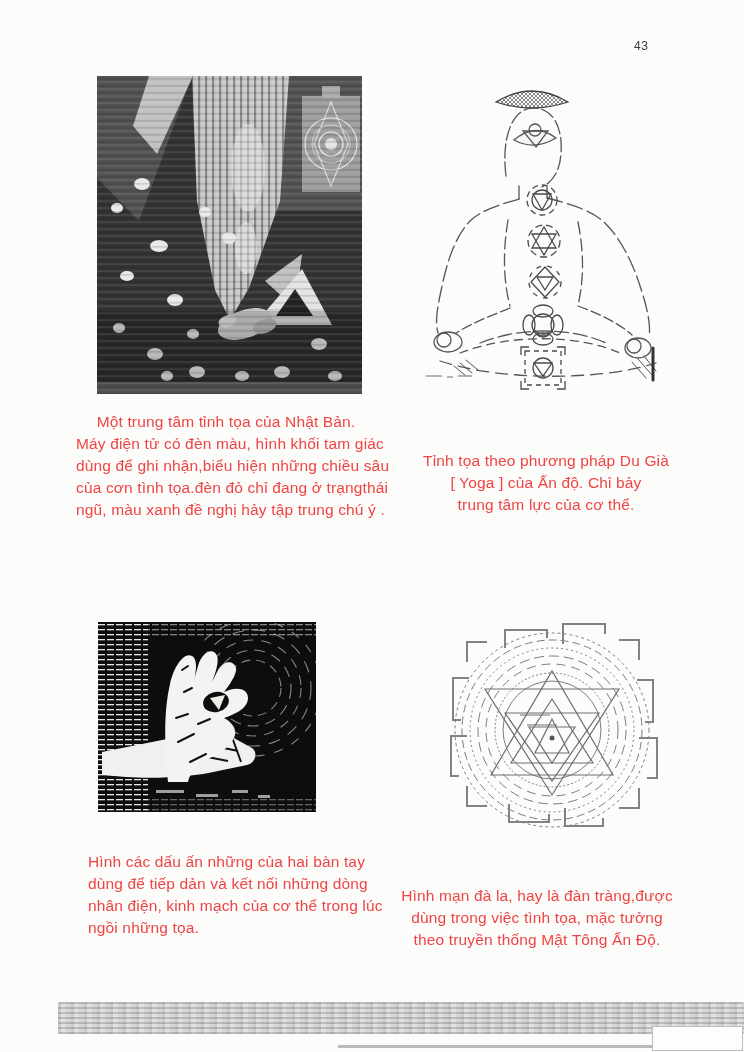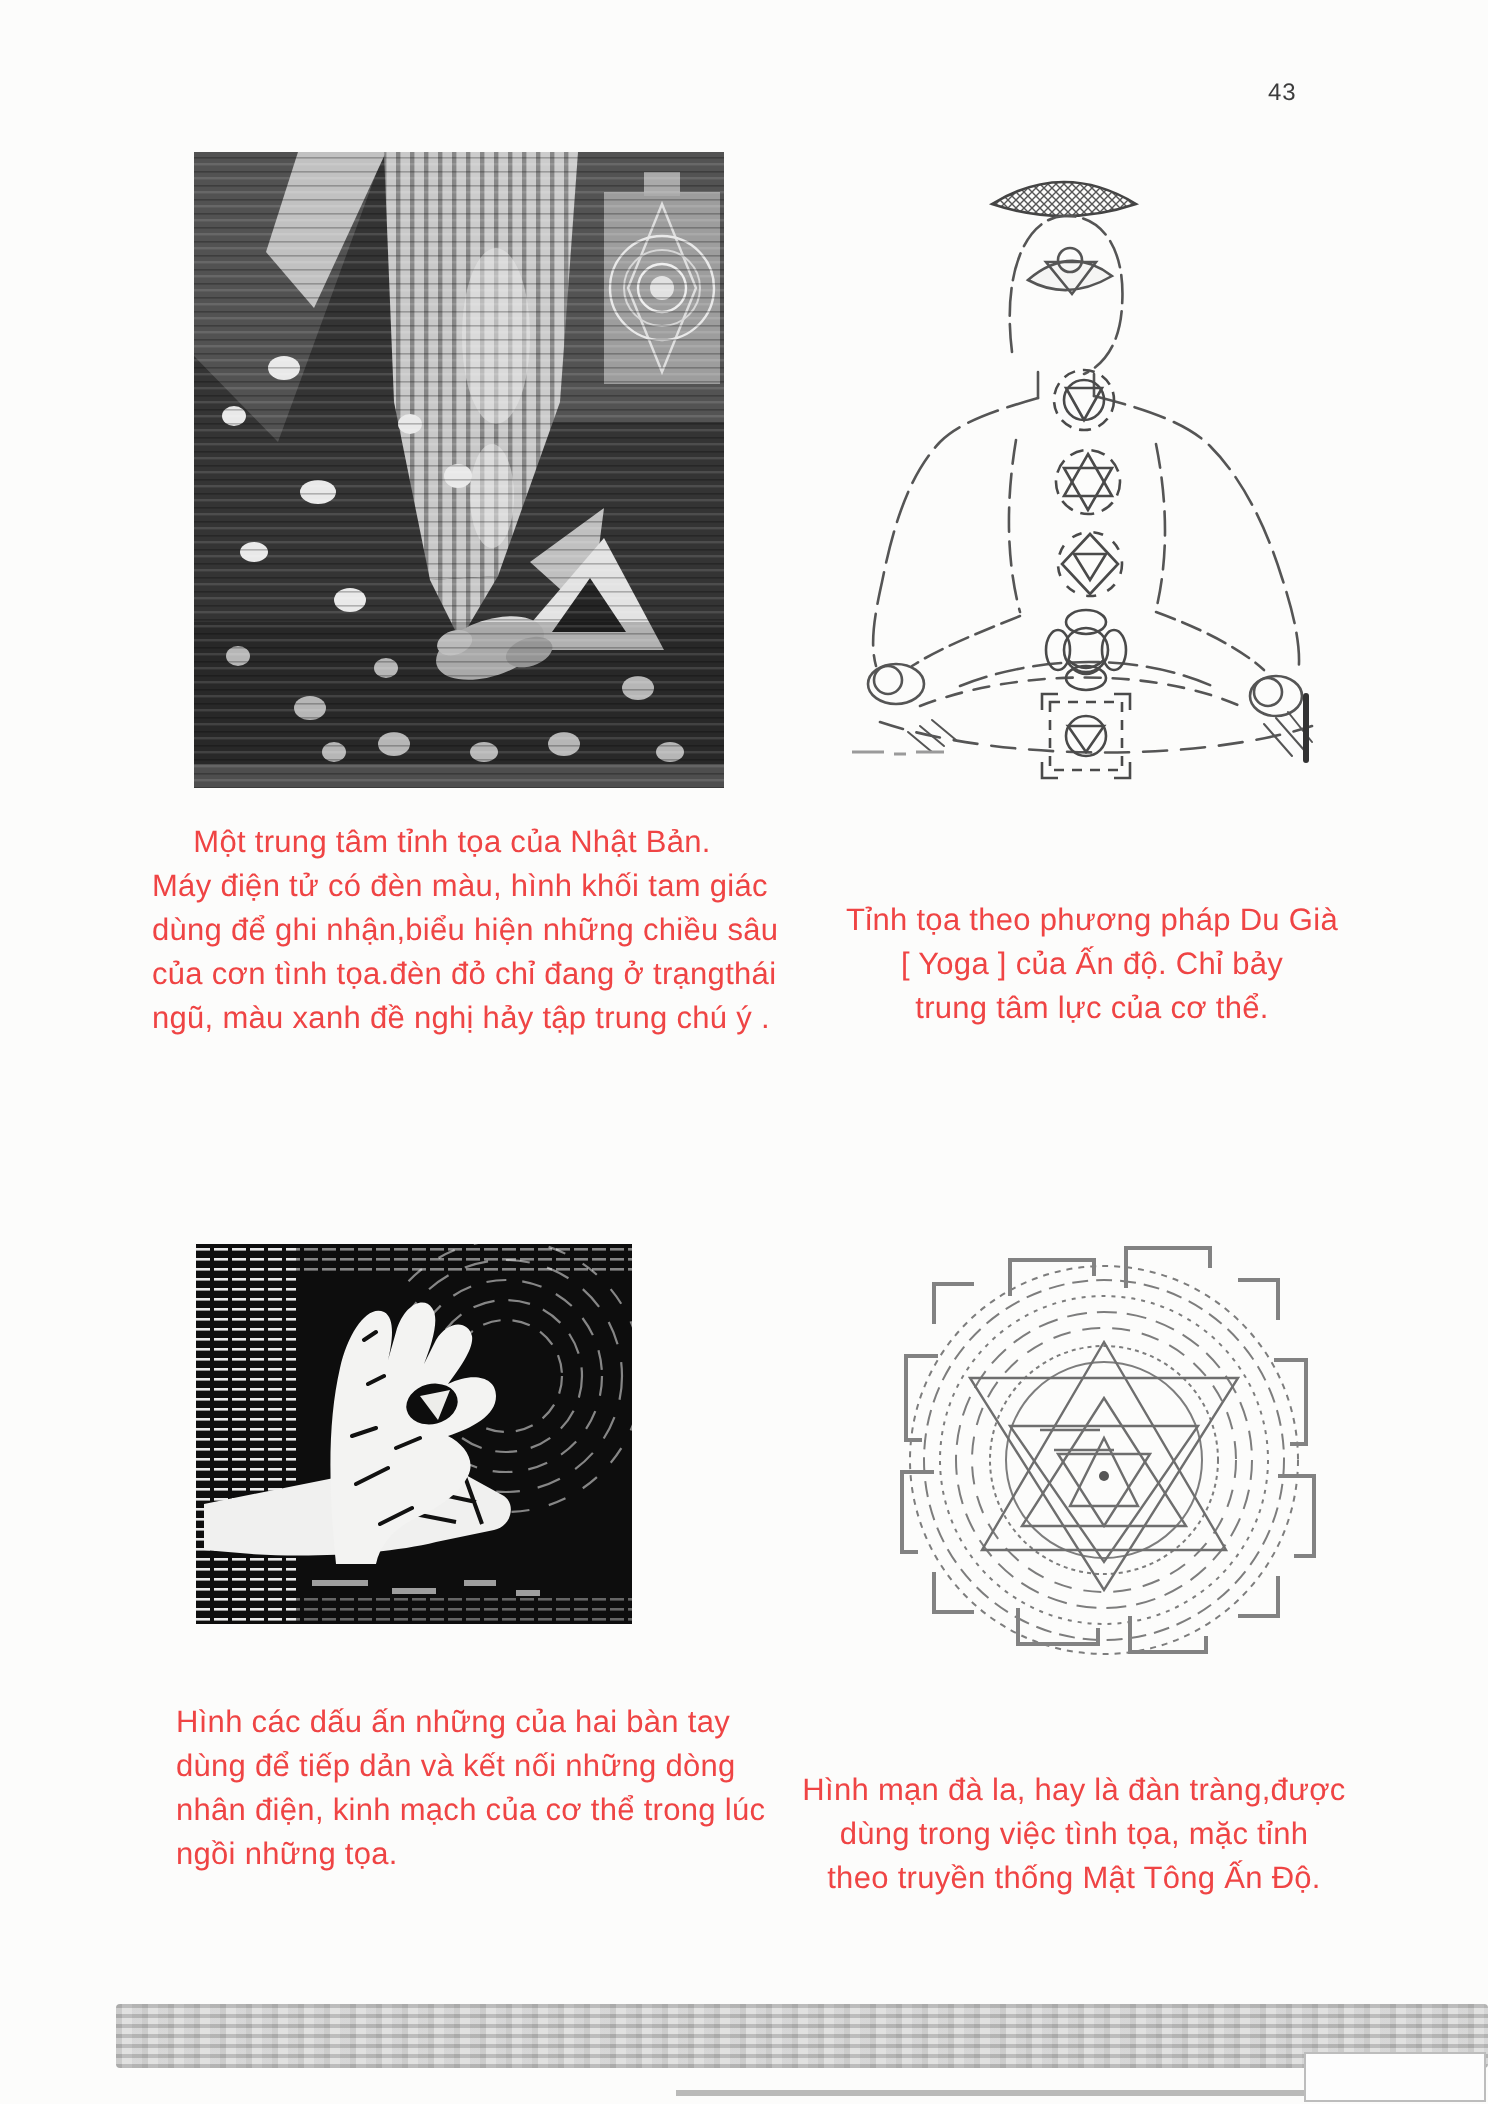--- a/index.html
+++ b/index.html
@@ -288,21 +288,21 @@
 
   <div class="caption cap-bottom-left">
     <div class="ln">Hình các dấu ấn những của hai bàn tay</div>
     <div class="ln">dùng để tiếp dản và kết nối những dòng</div>
     <div class="ln">nhân điện, kinh mạch của cơ thể trong lúc</div>
     <div class="ln">ngồi những tọa.</div>
   </div>
 
   <div class="caption cap-bottom-right">
     <div class="ln">Hình mạn đà la, hay là đàn tràng,được</div>
-    <div class="ln">dùng trong việc tình tọa, mặc tỉnh</div>
+    <div class="ln">dùng trong việc tình tọa, mặc tưởng</div>
     <div class="ln">theo truyền thống Mật Tông Ấn Độ.</div>
   </div>
 
   <div class="scan-band"></div>
   <div class="scan-line"></div>
   <div class="scan-box"></div>
 
 </div>
 
 </body></html>

